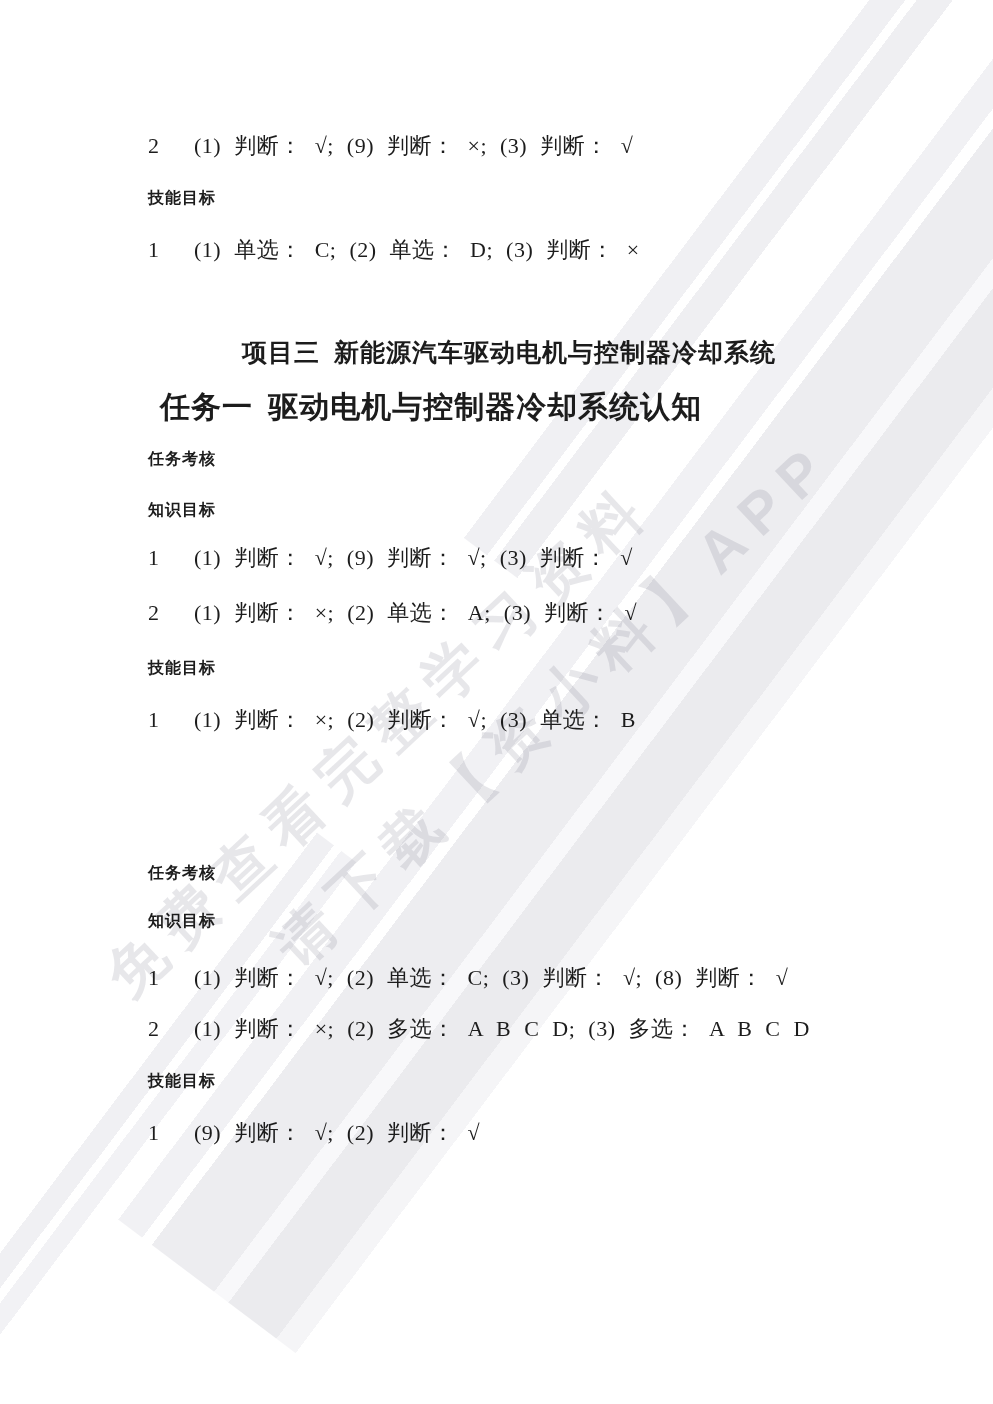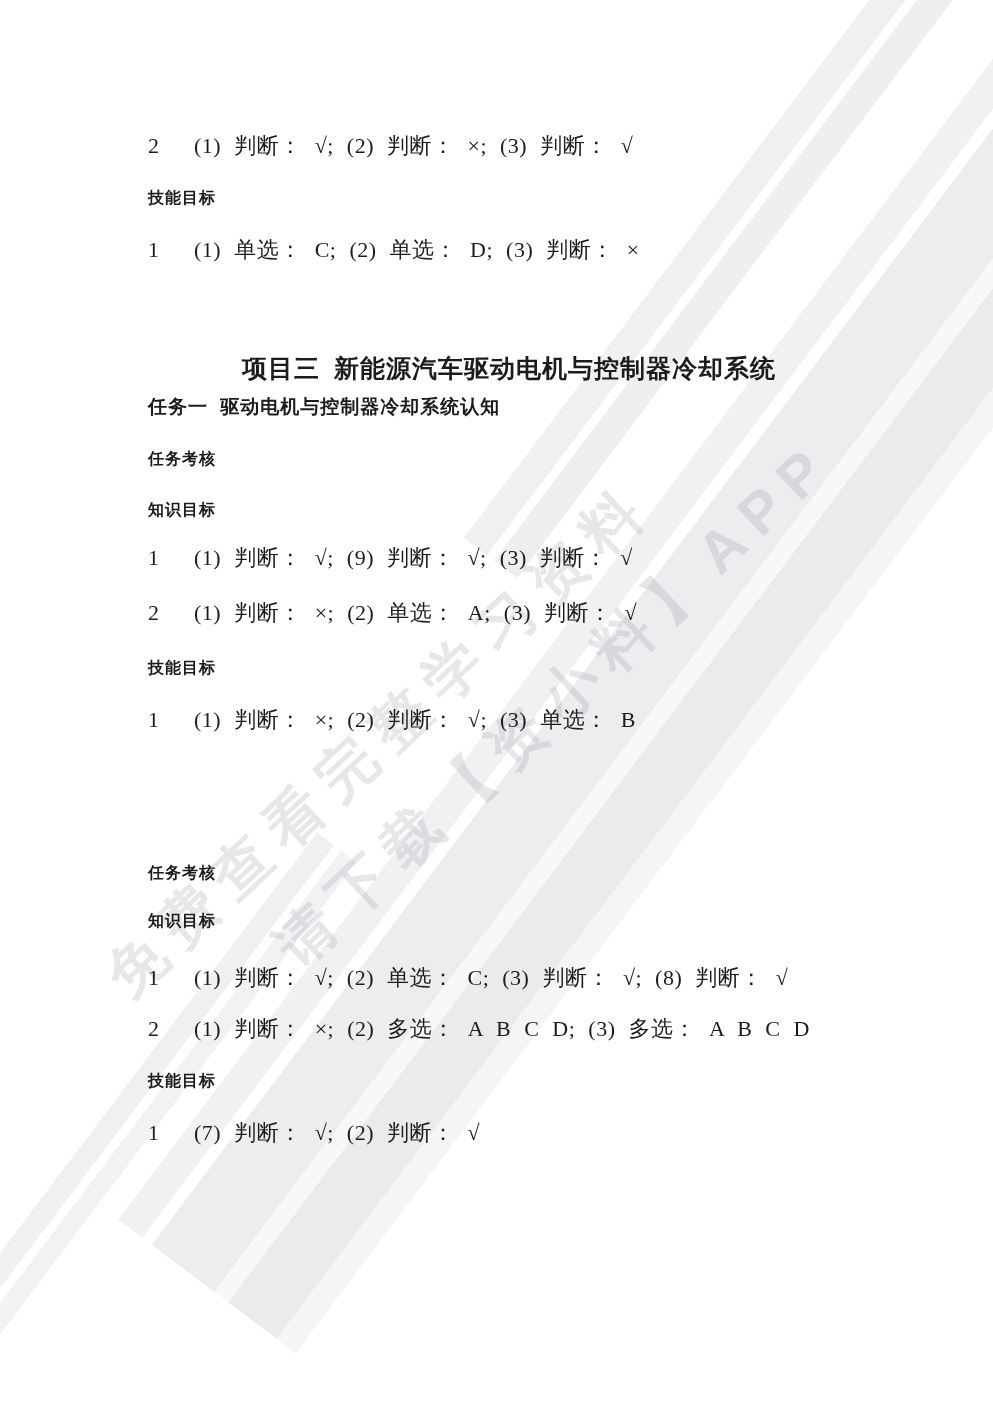--- a/index.html
+++ b/index.html
@@ -96,33 +96,33 @@
     display: inline-block;
     width: 46px;
     flex: 0 0 46px;
   }
   .subheading, .task-heading, .project-title {
     font-family: "Liberation Sans", "DejaVu Sans", sans-serif;
     font-weight: 600;
     font-size: 16px;
     letter-spacing: 1px;
   }
-  .task-heading { font-size: 19px; word-spacing: 6px; }
+  .task-heading { font-size: 30px; word-spacing: 6px; margin-left: 12px; }
   .project-title {
     font-size: 25px;
     left: 148px;
     width: 722px;
     text-align: center;
     word-spacing: 6px;
   }
 
   .l1  { top: 133px; }
   .l2  { top: 185px; }
   .l3  { top: 237px; }
-  .l4  { top: 355px; }
+  .l4  { top: 339px; }
   .l5  { top: 394px; }
   .l6  { top: 446px; }
   .l7  { top: 497px; }
   .l8  { top: 545px; }
   .l9  { top: 600px; }
   .l10 { top: 655px; }
   .l11 { top: 707px; }
   .l12 { top: 810px; }
   .l13 { top: 860px; }
   .l14 { top: 908px; }
@@ -138,21 +138,21 @@
 
   <div class="ribbon"></div>
   <div class="ribbon accent-a"></div>
   <div class="ribbon accent-b"></div>
 
   <div class="wm wm1">免费查看完整学习资料</div>
   <div class="wm wm2">请下载【资小料】APP</div>
 
   <div class="line answer l1">
     <span class="num">2</span>
-    <span class="txt">(1) 判断： √; (2) 判断： ×; (3) 判断： √</span>
+    <span class="txt">(1) 判断： √; (9) 判断： ×; (3) 判断： √</span>
   </div>
 
   <div class="line subheading l2">技能目标</div>
 
   <div class="line answer l3">
     <span class="num">1</span>
     <span class="txt">(1) 单选： C; (2) 单选： D; (3) 判断： ×</span>
   </div>
 
   <div class="line project-title l4">项目三 新能源汽车驱动电机与控制器冷却系统</div>
@@ -192,16 +192,16 @@
 
   <div class="line answer l16">
     <span class="num">2</span>
     <span class="txt">(1) 判断： ×; (2) 多选： A B C D; (3) 多选： A B C D</span>
   </div>
 
   <div class="line subheading l17">技能目标</div>
 
   <div class="line answer l18">
     <span class="num">1</span>
-    <span class="txt">(7) 判断： √; (2) 判断： √</span>
+    <span class="txt">(9) 判断： √; (2) 判断： √</span>
   </div>
 
 </div>
 
 </body></html>

